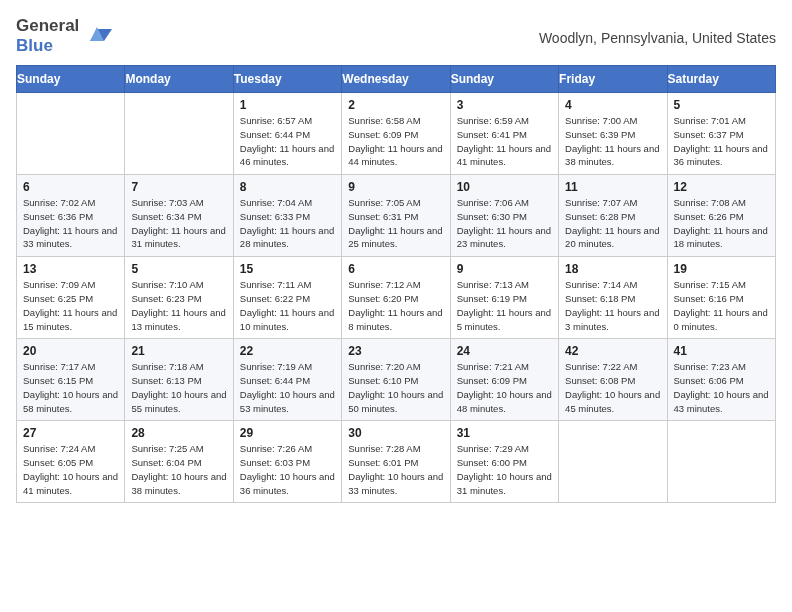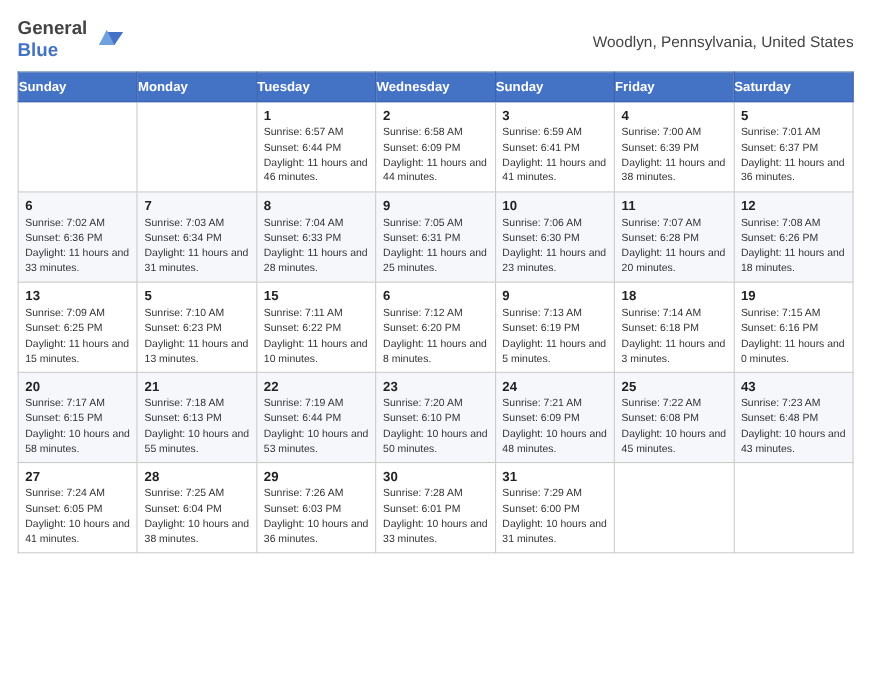--- a/index.html
+++ b/index.html
@@ -265,29 +265,29 @@
 Sunset: 6:10 PM
 Daylight: 10 hours and 50 minutes.</div>
           </td>
           <td>
             <span class="day-number">24</span>
             <div class="day-info">Sunrise: 7:21 AM
 Sunset: 6:09 PM
 Daylight: 10 hours and 48 minutes.</div>
           </td>
           <td>
-            <span class="day-number">25</span>
+            <span class="day-number">42</span>
             <div class="day-info">Sunrise: 7:22 AM
 Sunset: 6:08 PM
 Daylight: 10 hours and 45 minutes.</div>
           </td>
           <td>
-            <span class="day-number">43</span>
+            <span class="day-number">41</span>
             <div class="day-info">Sunrise: 7:23 AM
-Sunset: 6:48 PM
+Sunset: 6:06 PM
 Daylight: 10 hours and 43 minutes.</div>
           </td>
         </tr>
         <tr>
           <td>
             <span class="day-number">27</span>
             <div class="day-info">Sunrise: 7:24 AM
 Sunset: 6:05 PM
 Daylight: 10 hours and 41 minutes.</div>
           </td>

